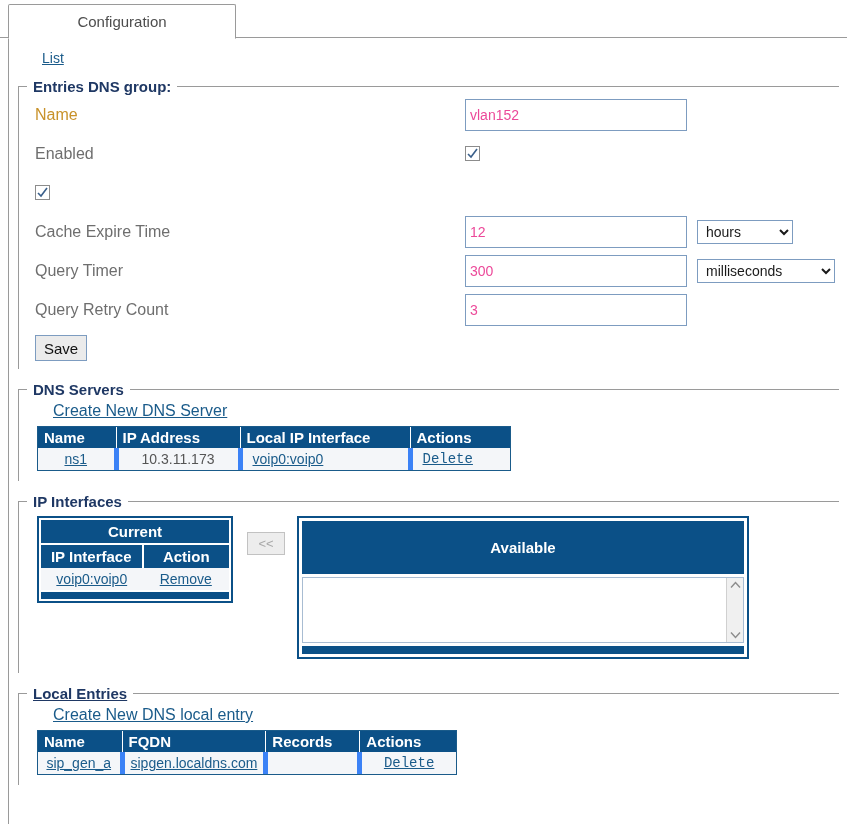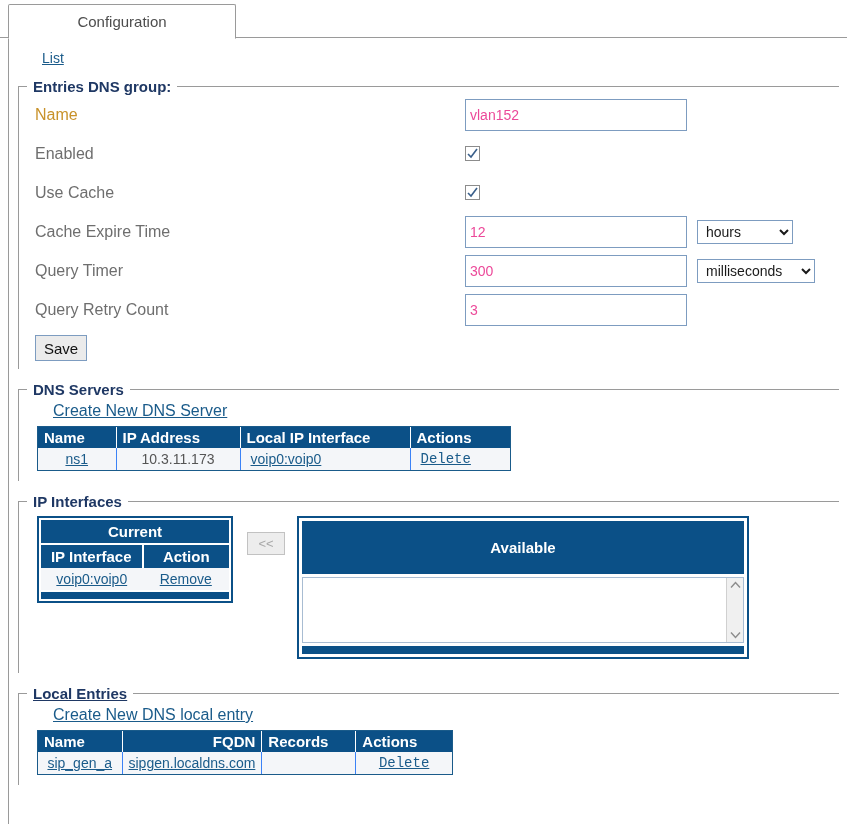--- a/index.html
+++ b/index.html
@@ -113,21 +113,21 @@
     margin-left: 10px;
     padding: 1px 2px 1px 4px;
     font-size: 14px;
     font-family: "Liberation Sans", sans-serif;
     color: #1a1a1a;
     border: 1px solid #7d9cc0;
     background: #ffffff;
     outline: none;
   }
   select.sel.w-hours { width: 96px; }
-  select.sel.w-ms { width: 118px; }
+  select.sel.w-ms { width: 138px; }
 
   .chk {
     width: 15px; height: 15px;
     border: 1px solid #8c8c8c;
     background: #ffffff;
     display: inline-flex;
     align-items: center;
     justify-content: center;
     position: relative;
   }
@@ -165,21 +165,21 @@
     border-right: 1px solid #ffffff;
     white-space: nowrap;
   }
   table.dt th:last-child { border-right: none; }
   table.dt td {
     background: #f4f6f9;
     font-size: 14px;
     color: #555555;
     padding: 3px 6px;
     text-align: center;
-    border-right: 1px solid #3b82f6;
+    border-right: 5px solid #3b82f6;
   }
   table.dt td:last-child { border-right: none; font-family: Liberation Mono, monospace; }
 
   
   .dual { display: flex; align-items: flex-start; padding: 6px 0 8px 18px; }
   .curbox {
     border: 2px solid #0b5087;
     width: 196px;
     background: #ffffff;
   }
@@ -296,21 +296,20 @@
     <div class="frow">
       <div class="flabel">Enabled</div>
       <span class="chk">
         <svg width="13" height="13" viewBox="0 0 13 13">
           <path d="M2 7 L5 10 L11 2" stroke="#3a5f8a" stroke-width="1.6" fill="none"></path>
         </svg>
       </span>
     </div>
 
     <div class="frow">
-      <div class="flabel">Use Cache</div>
       <span class="chk">
         <svg width="13" height="13" viewBox="0 0 13 13">
           <path d="M2 7 L5 10 L11 2" stroke="#3a5f8a" stroke-width="1.6" fill="none"></path>
         </svg>
       </span>
     </div>
 
     <div class="frow">
       <div class="flabel">Cache Expire Time</div>
       <input class="txt" type="text" value="12" style="">
@@ -418,21 +417,21 @@
   <fieldset>
     <legend class="underlined">Local Entries</legend>
     <div class="sublink">
       <a class="lnk">Create New DNS local entry</a>
     </div>
     <div class="tblwrap">
       <table class="dt">
         <thead>
           <tr>
             <th style="width:84px">Name</th>
-            <th style="width:128px;text-align:right">FQDN</th>
+            <th style="width:128px;text-align:left">FQDN</th>
             <th style="width:94px">Records</th>
             <th style="width:96px">Actions</th>
           </tr>
         </thead>
         <tbody>
           <tr>
             <td>
               <a class="tbl-link">sip_gen_a</a>
             </td>
             <td>

